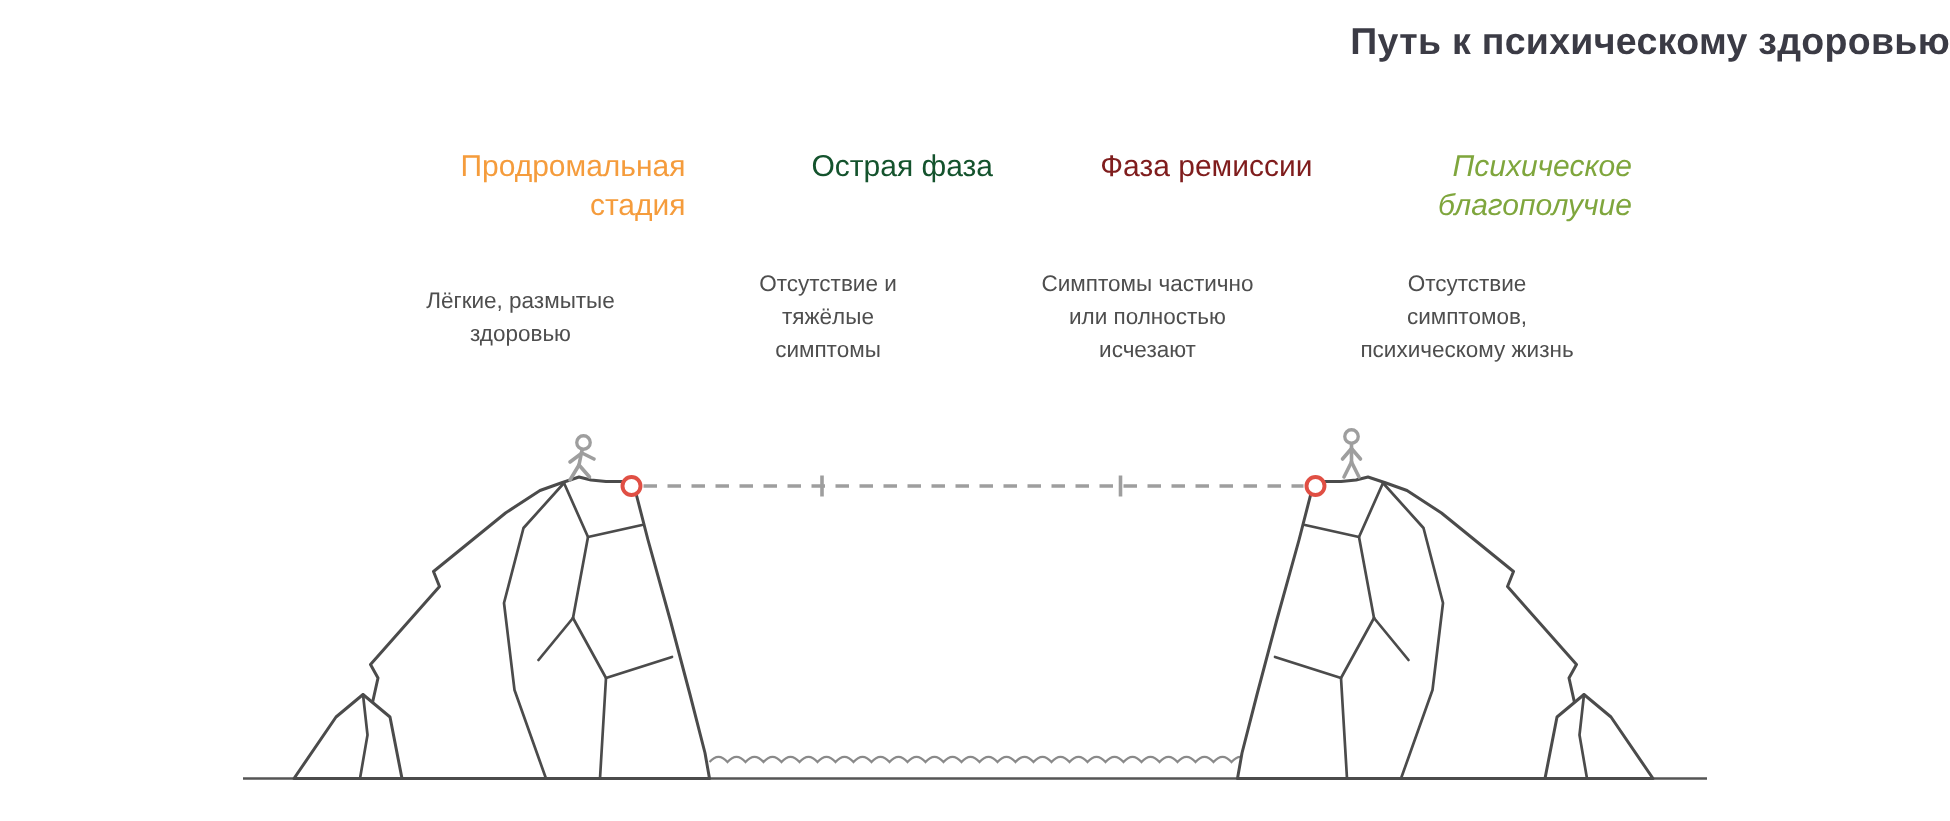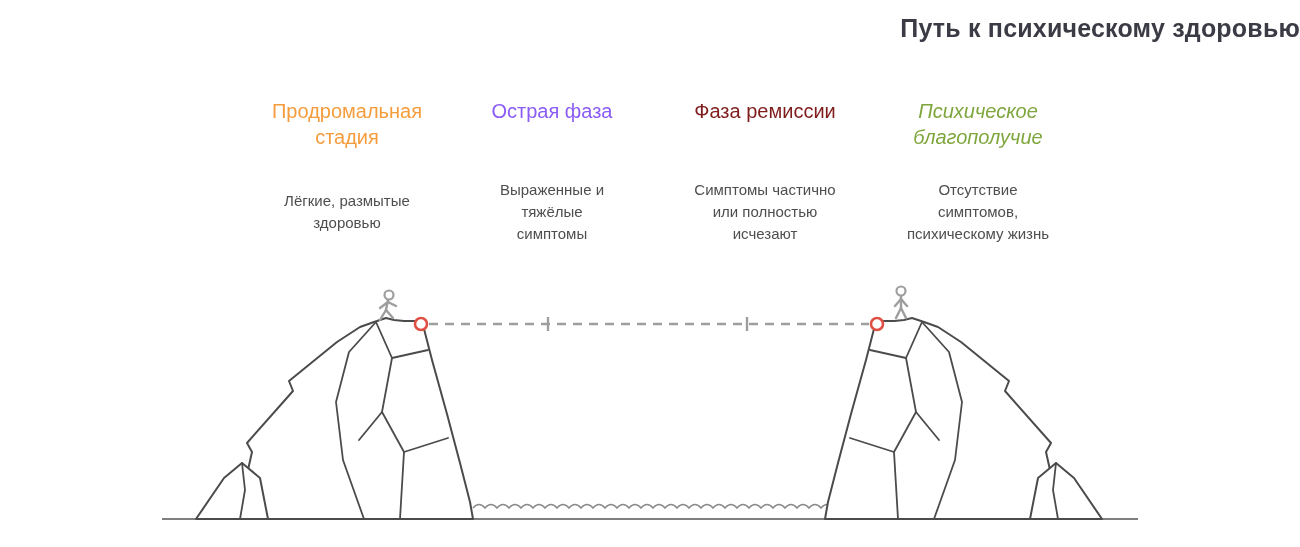--- a/index.html
+++ b/index.html
@@ -14,20 +14,21 @@
     position:absolute; top:14px; left:0; width:100%;
     text-align:right; font-size:25px; font-weight:700;
     color:#3b3b45; letter-spacing:.2px;
   }
   .stage {
     position:absolute; top:98px; width:220px; text-align:center;
   }
   .stage-title {
     font-size:20px; line-height:1.3; font-weight:400;
     white-space:pre-line;
+    text-align:right;
   }
   .stage-desc-wrap {
     position:absolute; top:70px; left:0; width:100%; height:88px;
     display:flex; align-items:center; justify-content:center;
   }
   .stage-desc {
     font-size:15px; line-height:1.45; color:#4e4e4e;
     white-space:pre-line;
   }
   .art {
@@ -52,23 +53,23 @@
 <div class="stage" style="left:237px">
   <div class="stage-title" style="color: rgb(245, 156, 60);">Продромальная
 стадия</div>
   <div class="stage-desc-wrap">
     <div class="stage-desc">Лёгкие, размытые
 здоровью</div>
   </div>
 </div>
 
 <div class="stage" style="left:442px">
-  <div class="stage-title" style="color: #8b5cf6;">Острая фаза</div>
+  <div class="stage-title" style="color: #14532d;">Острая фаза</div>
   <div class="stage-desc-wrap">
-    <div class="stage-desc">Выраженные и
+    <div class="stage-desc">Отсутствие и
 тяжёлые
 симптомы</div>
   </div>
 </div>
 
 <div class="stage" style="left:655px">
   <div class="stage-title" style="color: #7f1d1d;">Фаза ремиссии</div>
   <div class="stage-desc-wrap">
     <div class="stage-desc">Симптомы частично
 или полностью

